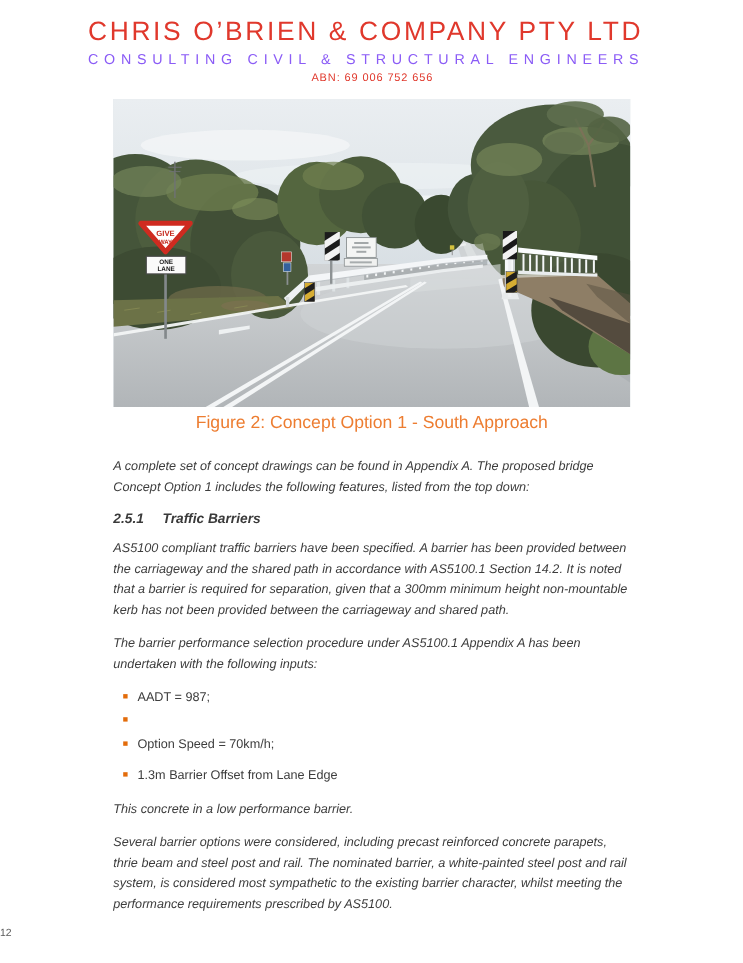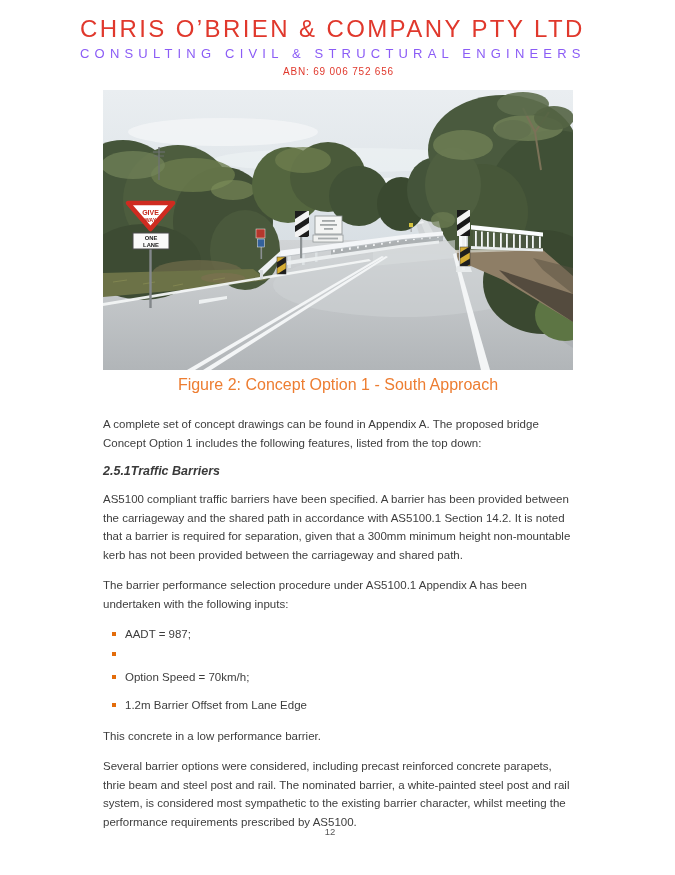--- a/index.html
+++ b/index.html
@@ -23,34 +23,34 @@
   }
   
   .photo-wrap{margin:13px 0 0 103px;width:470px;height:280px;overflow:hidden;background:#dfe4e8;}
   .photo-wrap svg{display:block;}
   .caption{
     width:470px;margin:8px 0 0 103px;text-align:center;color:#ed7d31;
     font-size:16px;line-height:14px;
   }
   
   .content{width:470px;margin:23px 0 0 103px;font-size:11.5px;line-height:18.5px;}
-  .content p{margin:0 0 12px 0;}
+  .content p{margin:0 0 12px 0;font-style:italic;}
   .section-heading{
-    display:flex;font-weight:bold;font-style:italic;font-size:12.5px;
+    display:flex;gap:17px;font-weight:bold;font-style:italic;font-size:12.5px;
     line-height:15px;color:#3a3a3a;margin:8px 0 11px 0;
   }
   ul.inputs{list-style:none;margin:2px 0 12px 0;padding:0 0 0 9px;}
   ul.inputs li{display:flex;align-items:baseline;margin:0 0 10px 0;}
   .bullet{
     flex:0 0 auto;width:4px;height:4px;background:#e36c0a;margin-right:9px;
     position:relative;top:-2px;
   }
   
   .page-num{
-    position:absolute;left:0;top:826px;width:660px;text-align:center;
+    position:absolute;left:0;top:843px;width:660px;text-align:left;
     font-size:9.5px;color:#595959;
   }
   svg text{font-family:"Liberation Sans",sans-serif;}
 </style>
 </head>
 <body>
 
 <div class="letterhead">
   <div class="company">CHRIS O’BRIEN &amp; COMPANY PTY LTD</div>
   <div class="tagline">CONSULTING CIVIL &amp; STRUCTURAL ENGINEERS</div>
@@ -329,21 +329,21 @@
     </li>
     <li>
       <span class="bullet"></span>
     </li>
     <li>
       <span class="bullet"></span>
       <span>Option Speed = 70km/h;</span>
     </li>
     <li>
       <span class="bullet"></span>
-      <span>1.2m Barrier Offset from Lane Edge</span>
+      <span>1.3m Barrier Offset from Lane Edge</span>
     </li>
   </ul>
 
   <p>This concrete in a low performance barrier.</p>
 
   <p>Several barrier options were considered, including precast reinforced concrete parapets, thrie beam and steel post and rail. The nominated barrier, a white-painted steel post and rail system, is considered most sympathetic to the existing barrier character, whilst meeting the performance requirements prescribed by AS5100.</p>
 </div>
 
 <div class="page-num">12</div>
 

